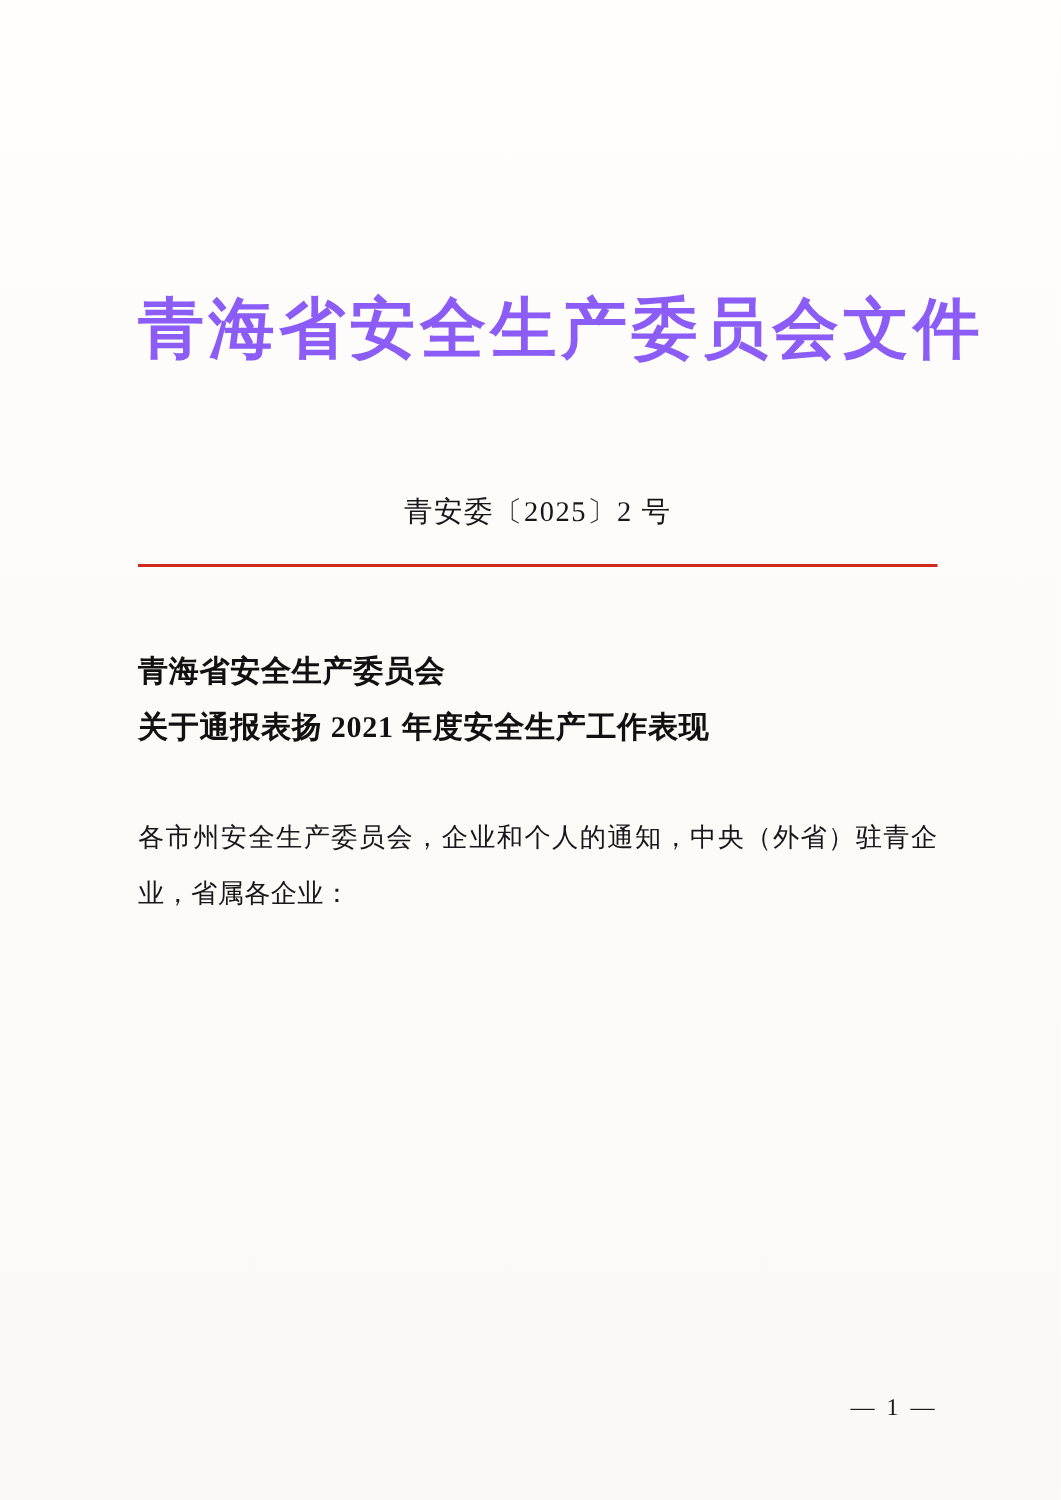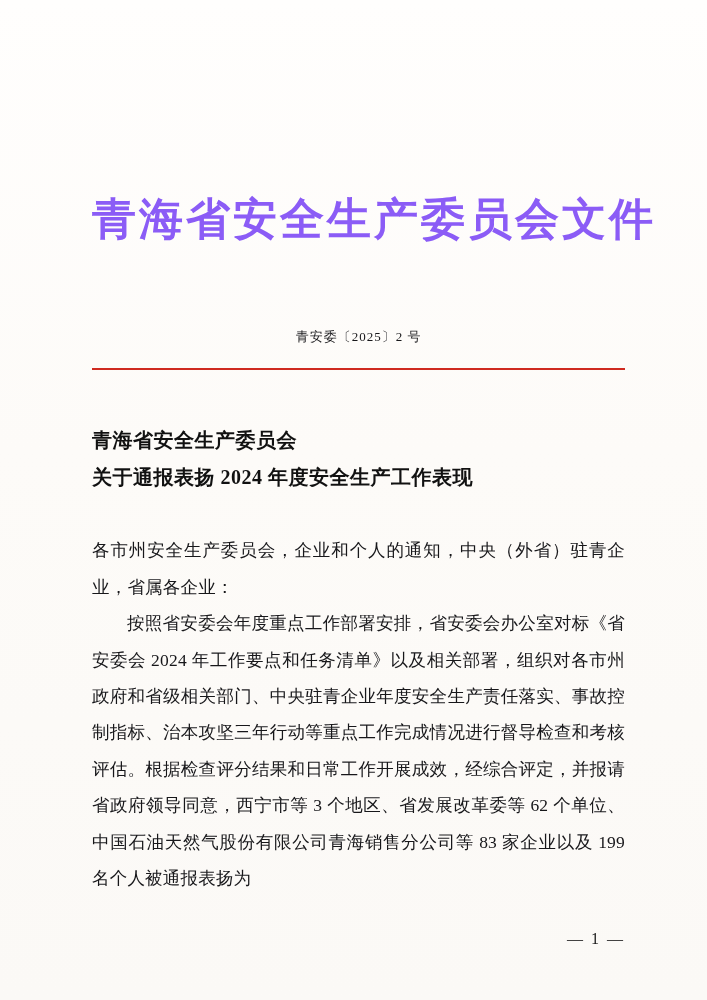--- a/index.html
+++ b/index.html
@@ -39,21 +39,21 @@
     font-family: "Liberation Serif", "DejaVu Serif", serif;
     font-weight: bold;
     font-size: 44px;
     letter-spacing: 3px;
     line-height: 1.1;
     white-space: nowrap;
   }
   .doc-number {
     margin-top: 84px;
     text-align: center;
-    font-size: 13px;
+    font-size: 19px;
     letter-spacing: 1px;
     color: #17171a;
   }
   .red-rule {
     margin-top: 22px;
     height: 2px;
     background: #cf2a20;
     width: 100%;
   }
   .heading {
@@ -98,24 +98,23 @@
   <div class="content">
 
     <div class="doc-title">青海省安全生产委员会文件</div>
 
     <div class="doc-number">青安委〔2025〕2 号</div>
 
     <div class="red-rule"></div>
 
     <div class="heading">
       <div>青海省安全生产委员会</div>
-      <div>关于通报表扬 2024 年度安全生产工作表现</div>
+      <div>关于通报表扬 2021 年度安全生产工作表现</div>
     </div>
 
     <div class="body-text">
       <p>各市州安全生产委员会，企业和个人的通知，中央（外省）驻青企业，省属各企业：</p>
-      <p class="indent">按照省安委会年度重点工作部署安排，省安委会办公室对标《省安委会 2024 年工作要点和任务清单》以及相关部署，组织对各市州政府和省级相关部门、中央驻青企业年度安全生产责任落实、事故控制指标、治本攻坚三年行动等重点工作完成情况进行督导检查和考核评估。根据检查评分结果和日常工作开展成效，经综合评定，并报请省政府领导同意，西宁市等 3 个地区、省发展改革委等 62 个单位、中国石油天然气股份有限公司青海销售分公司等 83 家企业以及 199 名个人被通报表扬为</p>
     </div>
 
   </div>
 
   <div class="page-number">— 1 —</div>
 </div>
 
 </body></html>

